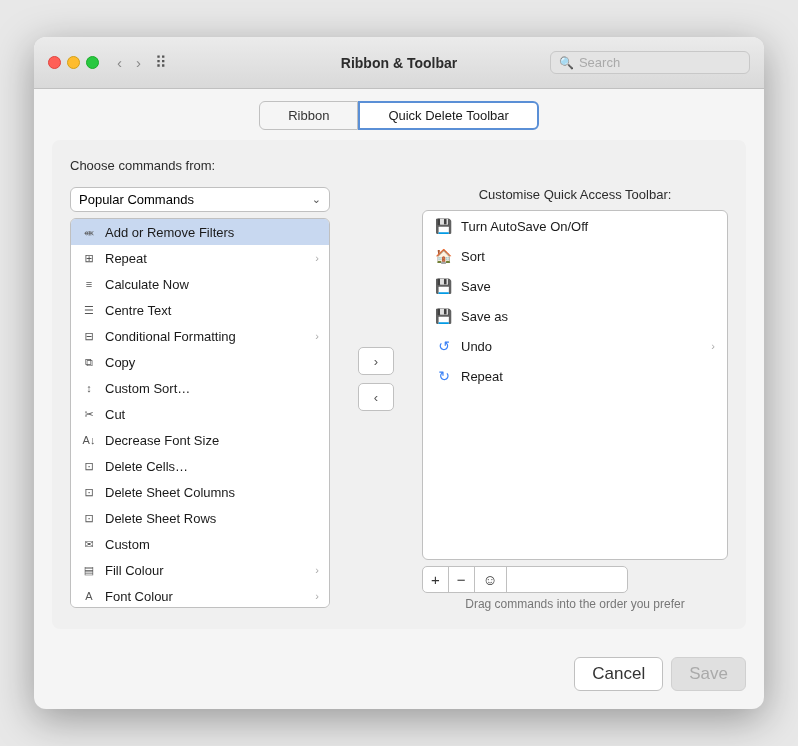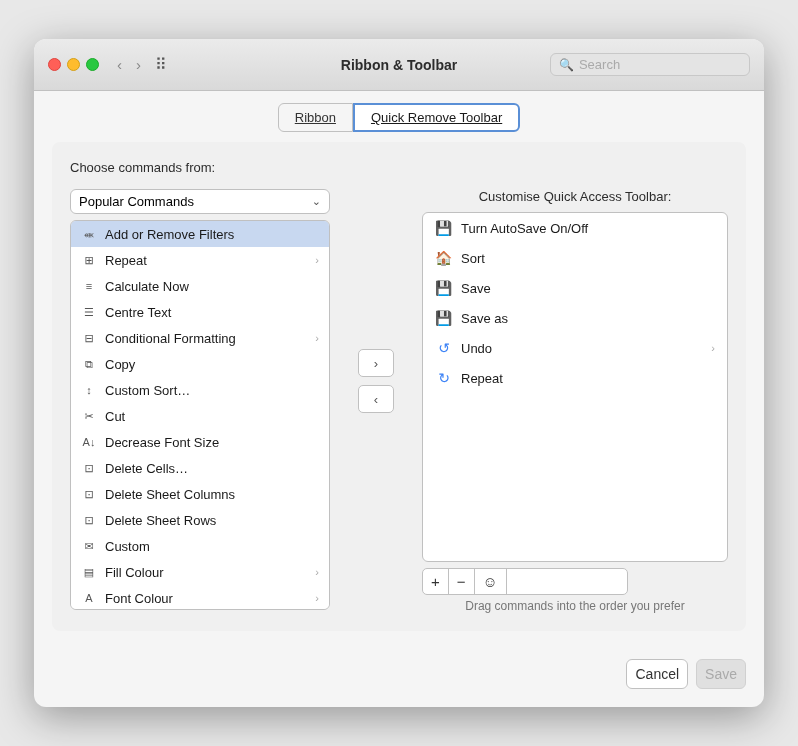--- a/index.html
+++ b/index.html
@@ -83,28 +83,27 @@
     .search-icon-char { color: #888; font-size: 12px; }
     .search-input-fake { color: #aaa; font-size: 13px; }
     .tabs-bar {
       display: flex;
       justify-content: center;
       padding: 12px 0 10px 0;
       background: #f5f5f5;
       gap: 0;
     }
     .tab-btn {
-      padding: 5px 16px;
+      padding: 5px 28px;
       font-size: 13px;
       color: #333;
       background: transparent;
       border: 1px solid #c0c0c0;
       cursor: pointer;
       outline: none;
-      text-decoration: underline;
     }
     .tab-btn:first-child {
       border-radius: 6px 0 0 6px;
     }
     .tab-btn:last-child {
       border-radius: 0 6px 6px 0;
     }
     .tab-btn.active {
       background: white;
       border: 2px solid #5a8fd6;
@@ -276,23 +275,23 @@
       color: #777;
       text-align: center;
     }
     .footer {
       display: flex;
       justify-content: flex-end;
       gap: 8px;
       padding: 10px 18px 18px 18px;
     }
     .footer-btn {
-      padding: 6px 8px;
+      padding: 6px 17px;
       border-radius: 6px;
-      font-size: 14px;
+      font-size: 17px;
       cursor: pointer;
       border: 1px solid #c0c0c0;
       background: white;
       color: #333;
     }
     .footer-btn.primary {
       background: #e0e0e0;
       color: #aaa;
       border-color: #d0d0d0;
     }
@@ -315,21 +314,21 @@
     <span class="grid-icon">⠿</span>
     <div class="titlebar-title">Ribbon &amp; Toolbar</div>
     <div class="search-box">
       <span class="search-icon-char">🔍</span>
       <span class="search-input-fake">Search</span>
     </div>
   </div>
 
   <div class="tabs-bar">
     <button class="tab-btn">Ribbon</button>
-    <button class="tab-btn active">Quick Remove Toolbar</button>
+    <button class="tab-btn active">Quick Delete Toolbar</button>
   </div>
 
   <div class="main-content">
     <div class="choose-row">
       <span class="choose-label">Choose commands from:</span>
     </div>
 
     <div class="body-columns">
 
       <div class="left-column">

